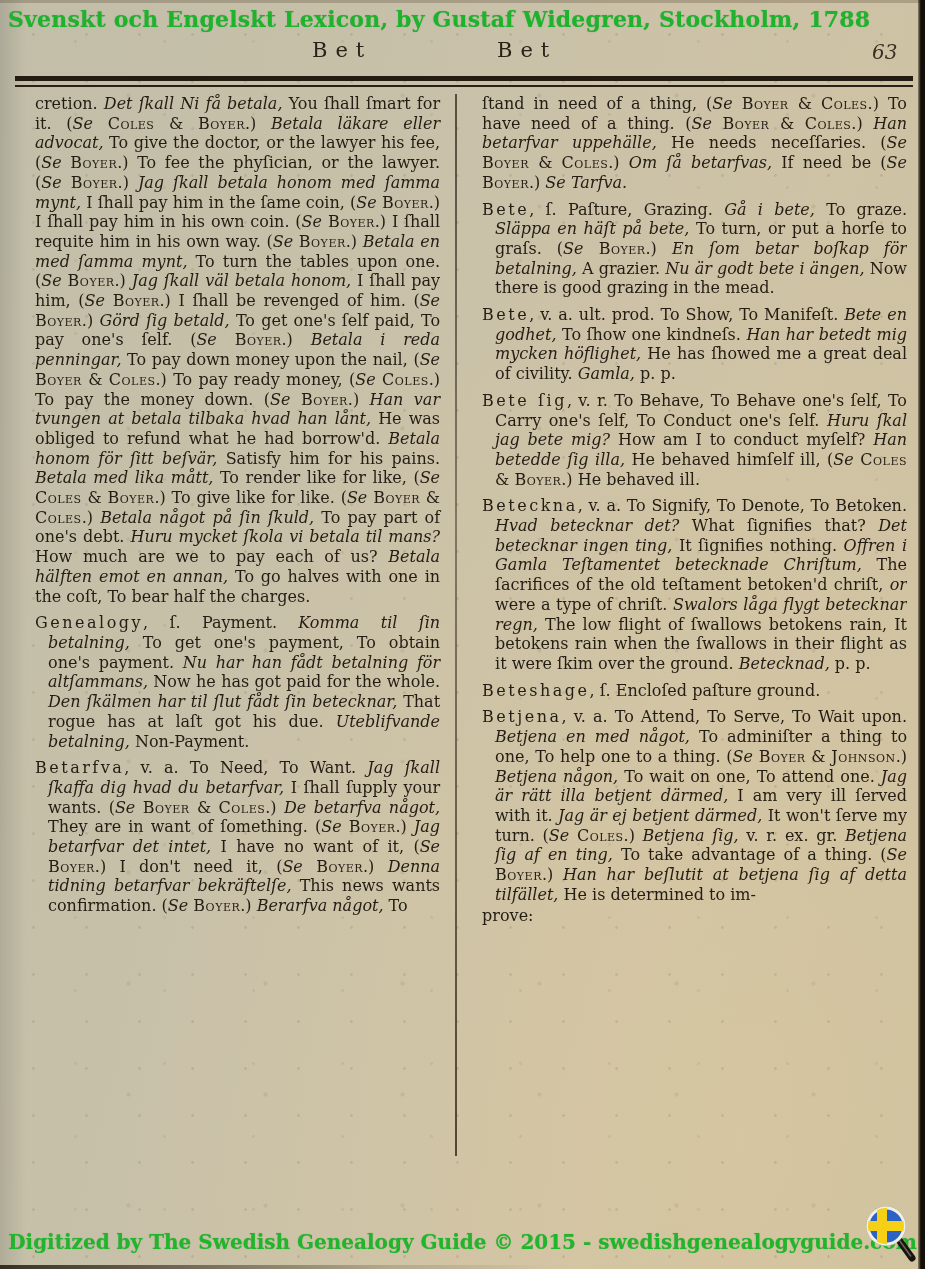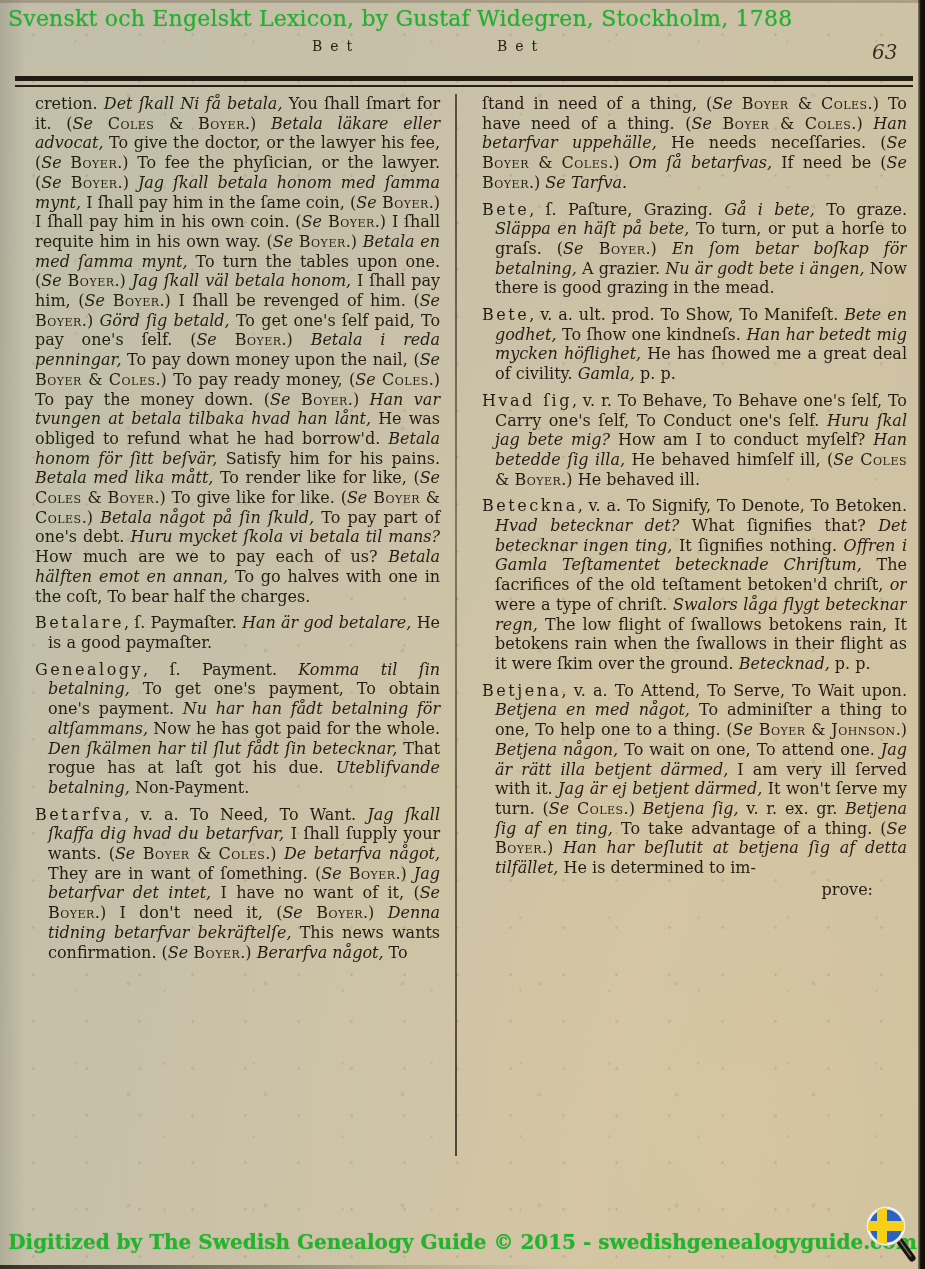--- a/index.html
+++ b/index.html
@@ -19,44 +19,44 @@
   .edge-right{position:absolute;top:0;right:0;width:7px;height:100%;
     background:linear-gradient(to left,#140f08 60%,rgba(20,15,8,.35));}
   .edge-bottom{position:absolute;left:0;bottom:0;width:60%;height:4px;
     background:linear-gradient(to right,rgba(20,14,8,.8),rgba(20,14,8,.15) 70%,transparent);}
   .edge-top{position:absolute;left:0;top:0;width:100%;height:3px;background:rgba(70,52,30,.25);}
   .edge-left{position:absolute;left:0;top:0;width:26px;height:100%;
     background:linear-gradient(to right,rgba(95,100,90,.22),transparent);}
 
   .top-title{
     position:absolute;left:8px;top:6px;
-    font-weight:normal;font-size:22px;letter-spacing:.2px;
+    font-weight:bold;font-size:22px;letter-spacing:.2px;
     color:#1db32d;text-shadow:0 0 1px rgba(20,120,30,.4);white-space:nowrap;
   }
   .running-head{position:absolute;left:0;top:38px;width:925px;height:28px;color:#2a2218;}
-  .head-word{position:absolute;font-size:14px;letter-spacing:8px;color:#2a2218;}
+  .head-word{position:absolute;font-size:21px;letter-spacing:8px;color:#2a2218;}
   .hw-left{left:312px;}
   .hw-right{left:497px;}
   .page-number{position:absolute;left:872px;top:2px;font-size:20px;font-style:italic;color:#3a3022;}
   .double-rule{
     position:absolute;left:15px;top:76px;width:898px;height:4px;
     border-top:5px solid #241c12;border-bottom:2px solid #2a2115;
     background:transparent;
   }
   .col-divider{position:absolute;left:455px;top:94px;width:2px;height:1062px;
     background:linear-gradient(to bottom,rgba(38,28,16,.7),rgba(38,28,16,.45) 40%,rgba(38,28,16,.75));}
 
   .columns{position:absolute;left:35px;top:94px;width:872px;height:1066px;display:flex;overflow:hidden;}
   .col{color:#241d14;font-size:16px;line-height:19.7px;text-align:justify;}
   .col-left{width:408px;padding-right:20px;}
   .col-right{width:428px;padding-left:22px;}
   .para{margin:0;}
   .para.entry{margin-top:7px;padding-left:13px;text-indent:-13px;}
   .para.cont{text-indent:0;}
-  .para.catch{margin-top:2px;text-align:right;padding-right:34px;}
+  .para.catch{margin-top:2px;padding-right:34px;}
   .hw{letter-spacing:2.5px;}
   .sc{font-variant:small-caps;letter-spacing:.5px;}
   em{font-style:italic;}
 
   .footer{
     position:absolute;left:0;top:1230px;width:925px;text-align:center;
     font-weight:bold;font-size:20px;color:#20b62c;text-shadow:0 0 1px rgba(20,120,30,.4);
     white-space:nowrap;
   }
   .flag-icon{position:absolute;left:860px;top:1203px;width:60px;height:62px;}
@@ -73,30 +73,30 @@
     <span class="head-word hw-left">Bet</span>
     <span class="head-word hw-right">Bet</span>
     <span class="page-number">63</span>
   </div>
 
   <div class="double-rule"></div>
 
   <div class="columns">
     <div class="col col-left" id="col-left">
         <div class="para cont">cretion. <em>Det ſkall Ni få betala,</em> You ſhall ſmart for it. (<em>Se</em> <span class="sc">Coles</span> &amp; <span class="sc">Boyer</span>.) <em>Betala läkare eller advocat,</em> To give the doctor, or the lawyer his fee, (<em>Se</em> <span class="sc">Boyer</span>.) To fee the phyſician, or the lawyer. (<em>Se</em> <span class="sc">Boyer</span>.) <em>Jag ſkall betala honom med ſamma mynt,</em> I ſhall pay him in the ſame coin, (<em>Se</em> <span class="sc">Boyer</span>.) I ſhall pay him in his own coin. (<em>Se</em> <span class="sc">Boyer</span>.) I ſhall requite him in his own way. (<em>Se</em> <span class="sc">Boyer</span>.) <em>Betala en med ſamma mynt,</em> To turn the tables upon one. (<em>Se</em> <span class="sc">Boyer</span>.) <em>Jag ſkall väl betala honom,</em> I ſhall pay him, (<em>Se</em> <span class="sc">Boyer</span>.) I ſhall be revenged of him. (<em>Se</em> <span class="sc">Boyer</span>.) <em>Görd ſig betald,</em> To get one's ſelf paid, To pay one's ſelf. (<em>Se</em> <span class="sc">Boyer</span>.) <em>Betala i reda penningar,</em> To pay down money upon the nail, (<em>Se</em> <span class="sc">Boyer</span> &amp; <span class="sc">Coles</span>.) To pay ready money, (<em>Se</em> <span class="sc">Coles</span>.) To pay the money down. (<em>Se</em> <span class="sc">Boyer</span>.) <em>Han var tvungen at betala tilbaka hvad han lånt,</em> He was obliged to refund what he had borrow'd. <em>Betala honom för ſitt beſvär,</em> Satisfy him for his pains. <em>Betala med lika mått,</em> To render like for like, (<em>Se</em> <span class="sc">Coles</span> &amp; <span class="sc">Boyer</span>.) To give like for like. (<em>Se</em> <span class="sc">Boyer</span> &amp; <span class="sc">Coles</span>.) <em>Betala något på ſin ſkuld,</em> To pay part of one's debt. <em>Huru mycket ſkola vi betala til mans?</em> How much are we to pay each of us? <em>Betala hälften emot en annan,</em> To go halves with one in the coſt, To bear half the charges.</div>
-        <div class="para entry"><span class="hw">Betalare</span>, ſ. Paymaſter. <em>Han är god betalare,</em> He is a good paymaſter.</div>
         <div class="para entry"><span class="hw">Genealogy</span>, ſ. Payment. <em>Komma til ſin betalning,</em> To get one's payment, To obtain one's payment. <em>Nu har han fådt betalning för altſammans,</em> Now he has got paid for the whole. <em>Den ſkälmen har til ſlut fådt ſin betecknar,</em> That rogue has at laſt got his due. <em>Uteblifvande betalning,</em> Non-Payment.</div>
         <div class="para entry"><span class="hw">Betarfva</span>, v. a. To Need, To Want. <em>Jag ſkall ſkaffa dig hvad du betarfvar,</em> I ſhall ſupply your wants. (<em>Se</em> <span class="sc">Boyer</span> &amp; <span class="sc">Coles</span>.) <em>De betarfva något,</em> They are in want of ſomething. (<em>Se</em> <span class="sc">Boyer</span>.) <em>Jag betarfvar det intet,</em> I have no want of it, (<em>Se</em> <span class="sc">Boyer</span>.) I don't need it, (<em>Se</em> <span class="sc">Boyer</span>.) <em>Denna tidning betarfvar bekräftelſe,</em> This news wants confirmation. (<em>Se</em> <span class="sc">Boyer</span>.) <em>Berarfva något,</em> To</div>
       </div>
     <div class="col col-right" id="col-right">
         <div class="para cont">ſtand in need of a thing, (<em>Se</em> <span class="sc">Boyer</span> &amp; <span class="sc">Coles</span>.) To have need of a thing. (<em>Se</em> <span class="sc">Boyer</span> &amp; <span class="sc">Coles</span>.) <em>Han betarfvar uppehälle,</em> He needs neceſſaries. (<em>Se</em> <span class="sc">Boyer</span> &amp; <span class="sc">Coles</span>.) <em>Om ſå betarfvas,</em> If need be (<em>Se</em> <span class="sc">Boyer</span>.) <em>Se Tarfva.</em></div>
         <div class="para entry"><span class="hw">Bete</span>, ſ. Paſture, Grazing. <em>Gå i bete,</em> To graze. <em>Släppa en häſt på bete,</em> To turn, or put a horſe to graſs. (<em>Se</em> <span class="sc">Boyer</span>.) <em>En ſom betar boſkap för betalning,</em> A grazier. <em>Nu är godt bete i ängen,</em> Now there is good grazing in the mead.</div>
         <div class="para entry"><span class="hw">Bete</span>, v. a. ult. prod. To Show, To Manifeſt. <em>Bete en godhet,</em> To ſhow one kindneſs. <em>Han har betedt mig mycken höflighet,</em> He has ſhowed me a great deal of civility. <em>Gamla,</em> p. p.</div>
-        <div class="para entry"><span class="hw">Hvad ſig</span>, v. r. To Behave, To Behave one's ſelf, To Carry one's ſelf, To Conduct one's ſelf. <em>Huru ſkal jag bete mig?</em> How am I to conduct myſelf? <em>Han betedde ſig illa,</em> He behaved himſelf ill, (<em>Se</em> <span class="sc">Coles</span> &amp; <span class="sc">Boyer</span>.) He behaved ill.</div>
+        <div class="para entry"><span class="hw">Bete ſig</span>, v. r. To Behave, To Behave one's ſelf, To Carry one's ſelf, To Conduct one's ſelf. <em>Huru ſkal jag bete mig?</em> How am I to conduct myſelf? <em>Han betedde ſig illa,</em> He behaved himſelf ill, (<em>Se</em> <span class="sc">Coles</span> &amp; <span class="sc">Boyer</span>.) He behaved ill.</div>
         <div class="para entry"><span class="hw">Beteckna</span>, v. a. To Signify, To Denote, To Betoken. <em>Hvad betecknar det?</em> What ſignifies that? <em>Det betecknar ingen ting,</em> It ſignifies nothing. <em>Offren i Gamla Teſtamentet betecknade Chriſtum,</em> The ſacrifices of the old teſtament betoken'd chriſt, <em>or</em> were a type of chriſt. <em>Swalors låga flygt betecknar regn,</em> The low flight of ſwallows betokens rain, It betokens rain when the ſwallows in their flight as it were ſkim over the ground. <em>Betecknad,</em> p. p.</div>
+        <div class="para entry"><span class="hw">Beteshage</span>, ſ. Encloſed paſture ground.</div>
         <div class="para entry"><span class="hw">Betjena</span>, v. a. To Attend, To Serve, To Wait upon. <em>Betjena en med något,</em> To adminiſter a thing to one, To help one to a thing. (<em>Se</em> <span class="sc">Boyer</span> &amp; <span class="sc">Johnson</span>.) <em>Betjena någon,</em> To wait on one, To attend one. <em>Jag är rätt illa betjent därmed,</em> I am very ill ſerved with it. <em>Jag är ej betjent därmed,</em> It won't ſerve my turn. (<em>Se</em> <span class="sc">Coles</span>.) <em>Betjena ſig,</em> v. r. ex. gr. <em>Betjena ſig af en ting,</em> To take advantage of a thing. (<em>Se</em> <span class="sc">Boyer</span>.) <em>Han har beſlutit at betjena ſig af detta tilfället,</em> He is determined to im-</div>
         <div class="para catch">prove:</div>
       </div>
   </div>
   <div class="col-divider"></div>
 
   <div class="footer">Digitized by The Swedish Genealogy Guide © 2015 - swedishgenealogyguide.com</div>
 
   <svg class="flag-icon" viewBox="0 0 60 62" xmlns="http://www.w3.org/2000/svg">
     <defs>

